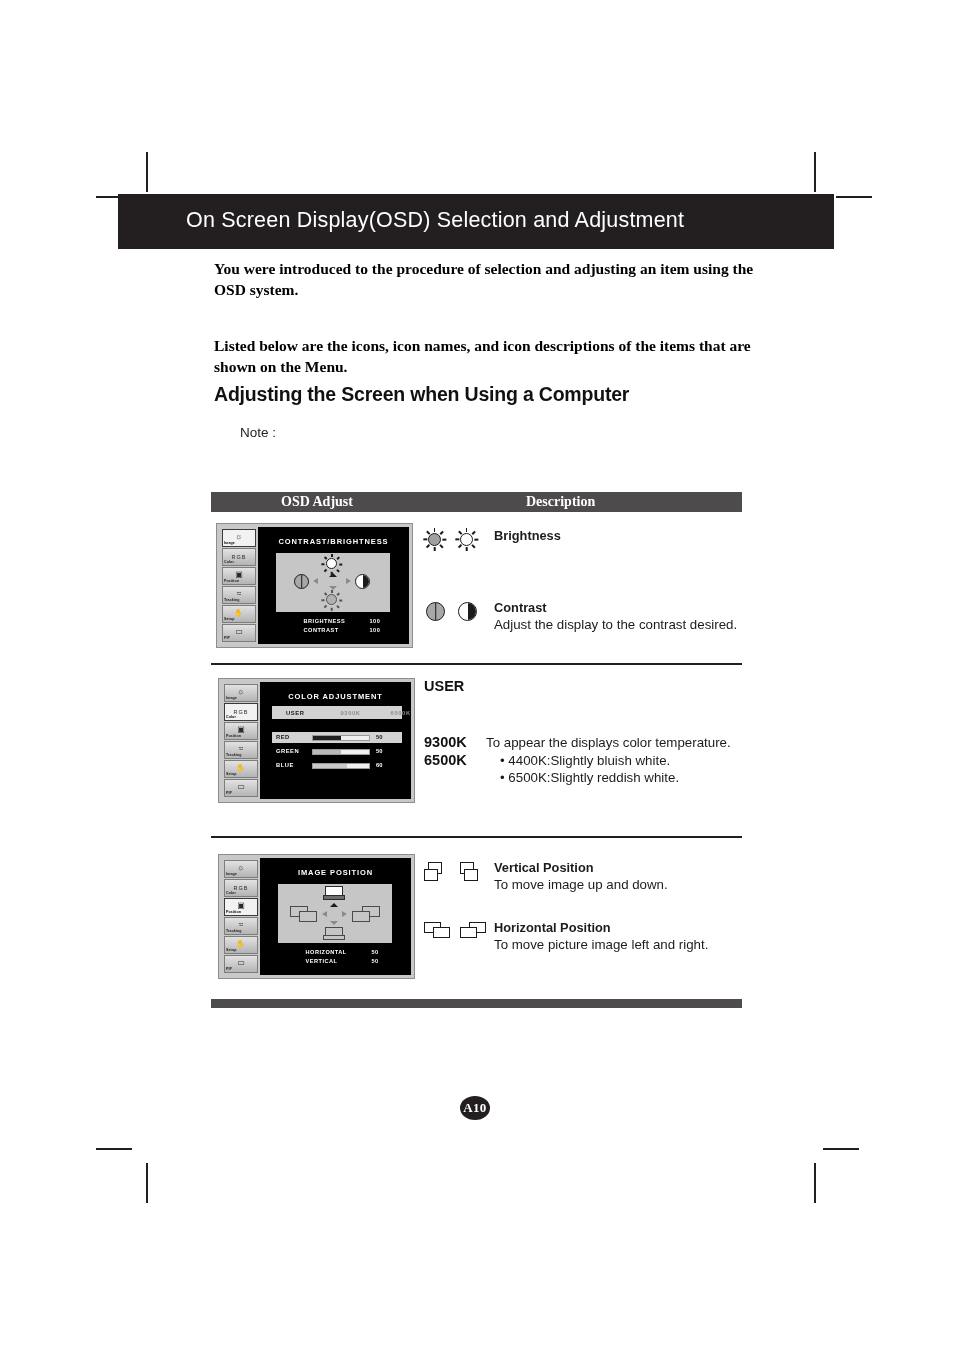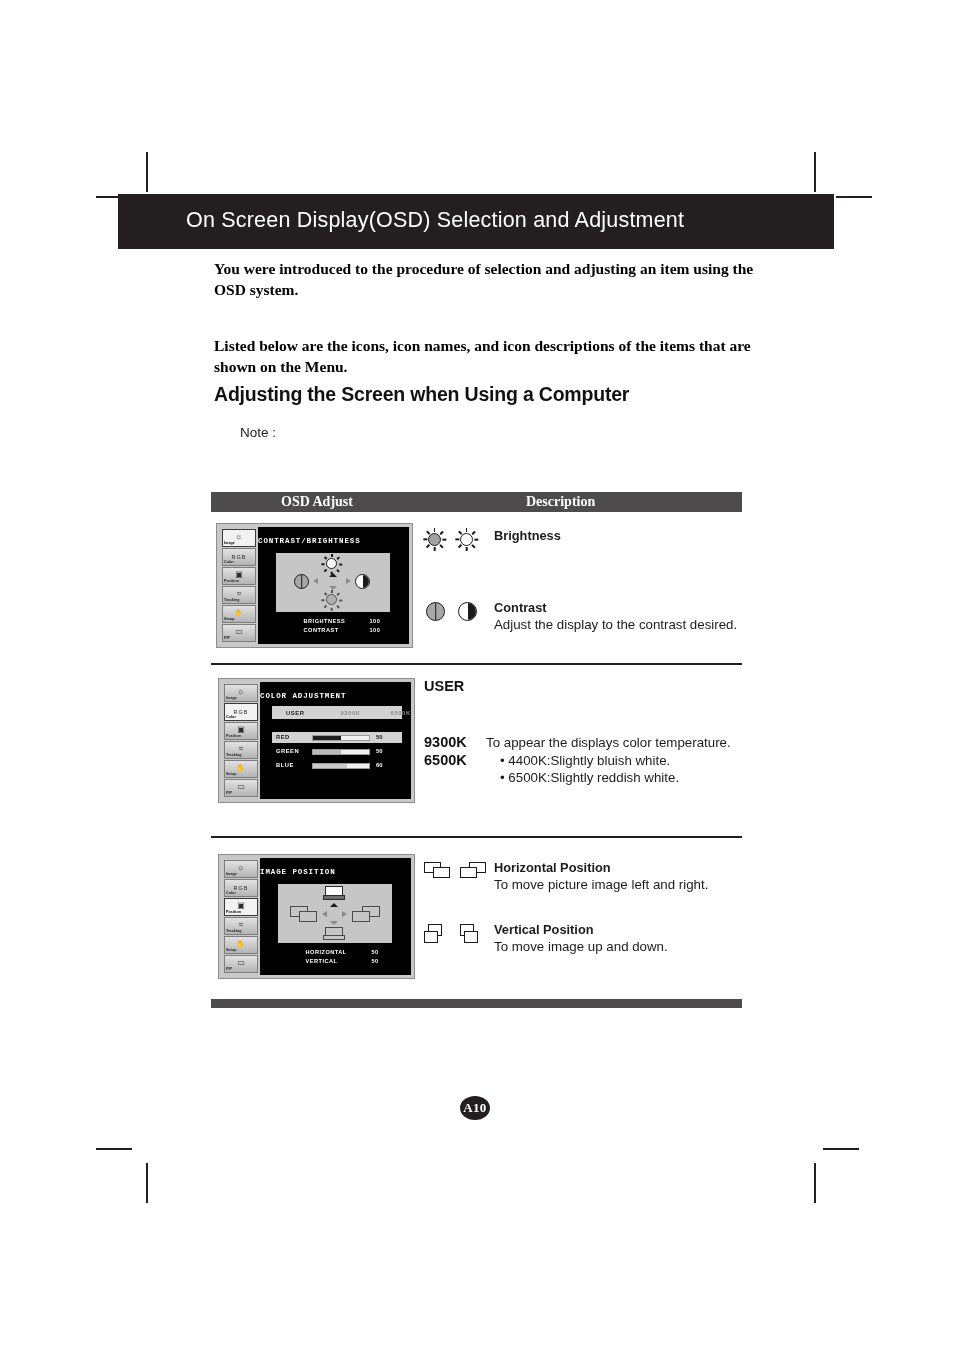--- a/index.html
+++ b/index.html
@@ -174,26 +174,25 @@
     position: relative;
     flex: 1;
     height: 100%;
     background: #000000;
   }
   .osd-title {
     position: absolute;
     top: 10px;
     left: 0;
     right: 0;
-    text-align: left;
+    text-align: center;
     color: #ffffff;
     font-size: 7.5px;
     font-weight: bold;
     letter-spacing: 0.9px;
-    font-family: Liberation Mono, monospace;
   }
   .osd-stage {
     position: absolute;
     left: 18px;
     top: 26px;
     width: 114px;
     height: 59px;
     background: #c6c6c6;
   }
   .osd-readouts {
@@ -662,48 +661,48 @@
         <div class="row">
           <span class="rk">VERTICAL</span>
           <span class="rv">50</span>
         </div>
       </div>
     </div>
   </div>
 </div>
 
 <div class="desc-col" style="left:424px; top:860px; width:320px;">
+  <div class="desc-row" style="height:60px;">
+    <div class="desc-icons">
+      <span class="posicon" style="position:absolute;left:0;top:2px;width:22px;height:22px;">
+        <span class="r" style="left:4px;top:0;width:14px;height:12px;"></span>
+        <span class="r" style="left:0;top:7px;width:14px;height:12px;"></span>
+      </span>
+      <span class="posicon" style="position:absolute;left:36px;top:2px;width:22px;height:22px;">
+        <span class="r" style="left:0;top:0;width:14px;height:12px;"></span>
+        <span class="r" style="left:4px;top:7px;width:14px;height:12px;"></span>
+      </span>
+    </div>
+    <div class="desc-text">
+      <span class="t-title">Vertical Position</span>
+      <span>To move image up and down.</span>
+    </div>
+  </div>
   <div class="desc-row" style="height:62px;">
     <div class="desc-icons">
       <span class="posicon" style="position:absolute;left:0;top:2px;">
         <span class="r" style="left:0;top:0;width:17px;height:11px;"></span>
         <span class="r" style="left:9px;top:5px;width:17px;height:11px;"></span>
       </span>
       <span class="posicon" style="position:absolute;left:36px;top:2px;">
         <span class="r" style="left:9px;top:0;width:17px;height:11px;"></span>
         <span class="r" style="left:0;top:5px;width:17px;height:11px;"></span>
       </span>
     </div>
     <div class="desc-text">
       <span class="t-title">Horizontal Position</span>
       <span>To move picture image left and right.</span>
     </div>
   </div>
-  <div class="desc-row" style="height:60px;">
-    <div class="desc-icons">
-      <span class="posicon" style="position:absolute;left:0;top:2px;width:22px;height:22px;">
-        <span class="r" style="left:4px;top:0;width:14px;height:12px;"></span>
-        <span class="r" style="left:0;top:7px;width:14px;height:12px;"></span>
-      </span>
-      <span class="posicon" style="position:absolute;left:36px;top:2px;width:22px;height:22px;">
-        <span class="r" style="left:0;top:0;width:14px;height:12px;"></span>
-        <span class="r" style="left:4px;top:7px;width:14px;height:12px;"></span>
-      </span>
-    </div>
-    <div class="desc-text">
-      <span class="t-title">Vertical Position</span>
-      <span>To move image up and down.</span>
-    </div>
-  </div>
 </div>
 
 <div id="table-footer"></div>
 <div id="page-number">A10</div>
 
 </body></html>

